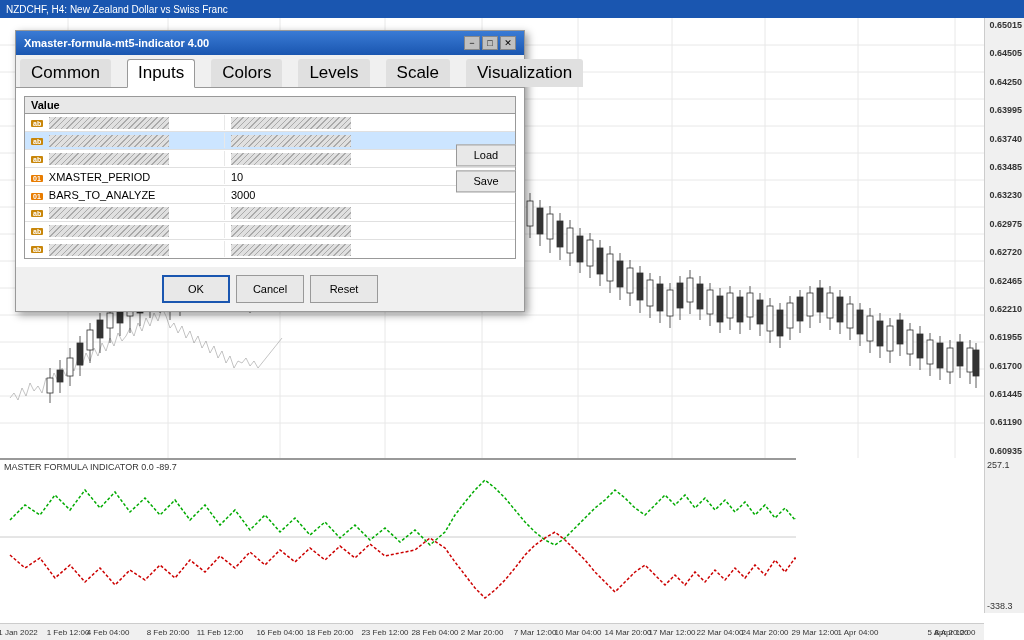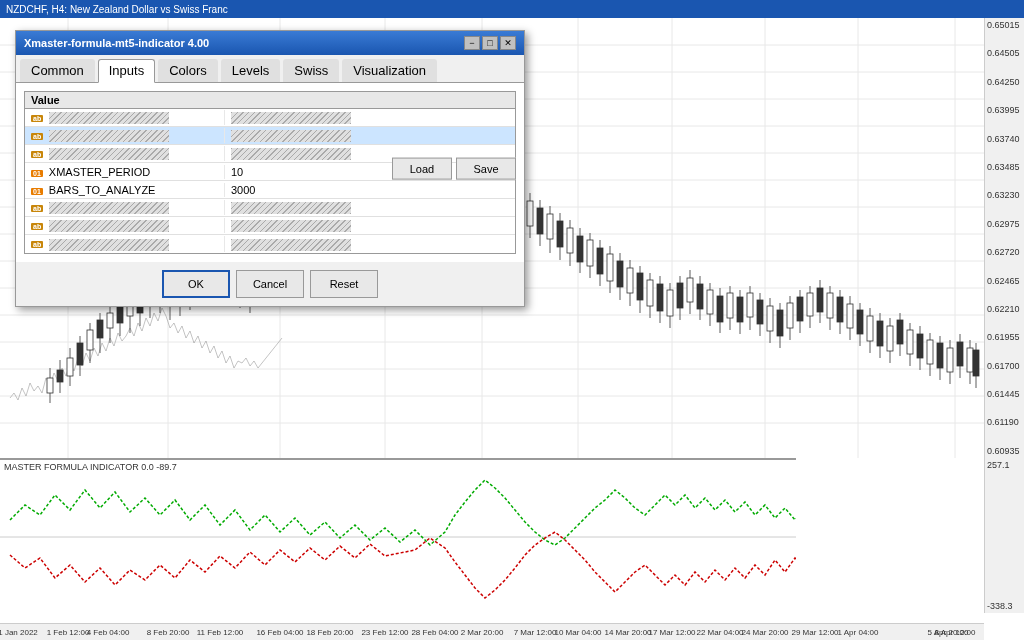--- a/index.html
+++ b/index.html
@@ -58,21 +58,23 @@
       border-left: 1px solid #ccc;
       display: flex;
       flex-direction: column;
       justify-content: space-between;
       padding: 2px 2px;
       font-size: 9px;
       color: #333;
     }
 
     .price-axis span {
+      text-align: right;
       display: block;
+      font-weight: bold;
     }
 
     
     .oscillator-area {
       position: absolute;
       top: 458px;
       left: 0;
       width: 796px;
       height: 155px;
       background: #ffffff;
@@ -183,24 +185,24 @@
     
     .tabs-bar {
       background: #f0f0f0;
       display: flex;
       border-bottom: 1px solid #999;
       padding: 4px 4px 0 4px;
     }
 
     .tab {
       padding: 3px 10px;
-      font-size: 13px;
+      font-size: 17px;
       cursor: pointer;
       border: 1px solid transparent;
-      margin-right: 3px;
+      margin-right: 16px;
       background: #e0e0e0;
       border-radius: 3px 3px 0 0;
     }
 
     .tab.active {
       background: #ffffff;
       border: 1px solid #999;
       border-bottom: 1px solid #ffffff;
       margin-bottom: -1px;
     }
@@ -289,21 +291,21 @@
       vertical-align: middle;
     }
 
     
     .side-buttons {
       position: absolute;
       right: 8px;
       top: 50%;
       transform: translateY(-70%);
       display: flex;
-      flex-direction: row;
+      flex-direction: column;
       gap: 4px;
       align-items: flex-end;
     }
 
     .side-btn {
       width: 60px;
       height: 22px;
       background: #e8e8e8;
       border: 1px solid #999;
       display: flex;
@@ -693,21 +695,21 @@
           <span>✕</span>
         </div>
       </div>
     </div>
 
     <div class="tabs-bar">
       <div class="tab">Common</div>
       <div class="tab active">Inputs</div>
       <div class="tab">Colors</div>
       <div class="tab">Levels</div>
-      <div class="tab">Swiss</div>
+      <div class="tab">Scale</div>
       <div class="tab">Visualization</div>
     </div>
 
     <div style="position:relative;">
       <div class="table-container">
         <div class="table-header">
           <div class="th">Value</div>
         </div>
 
         <div class="table-row">

